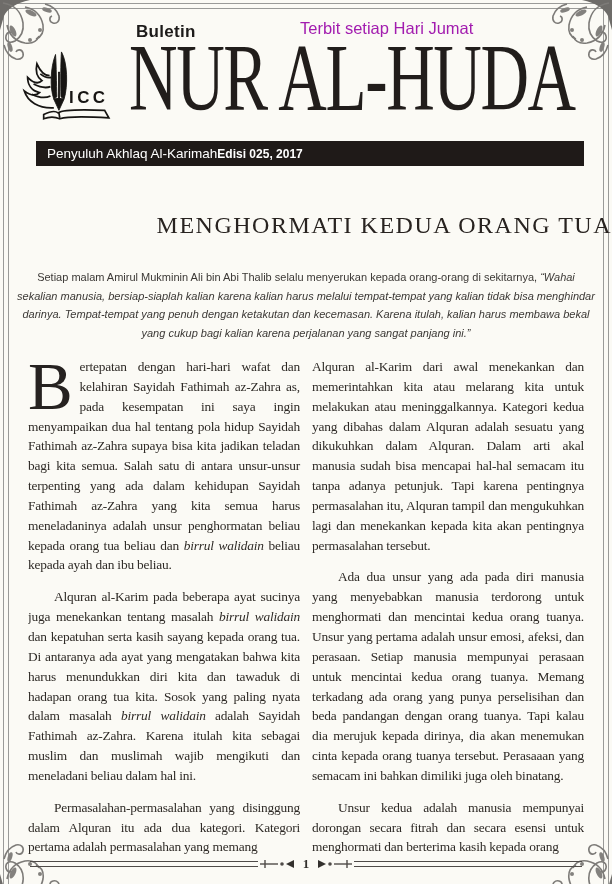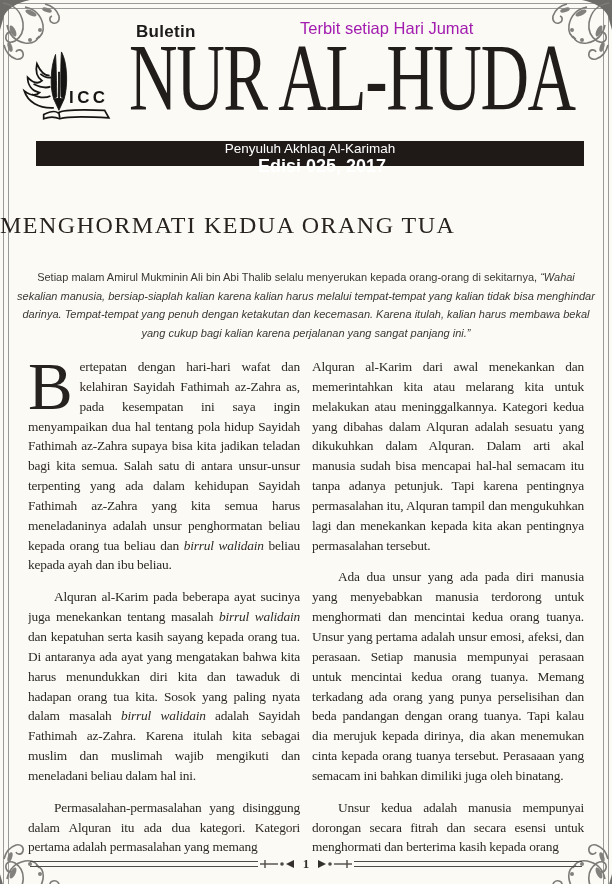--- a/index.html
+++ b/index.html
@@ -32,28 +32,28 @@
     position:absolute;left:129px;top:30px;margin:0;white-space:nowrap;
     font-family:"Liberation Serif",serif;font-weight:normal;
     font-size:96px;line-height:1;color:#211d1b;letter-spacing:-2px;
     transform:scaleX(0.70);transform-origin:0 0;
   }
   .logo{position:absolute;left:20px;top:44px;width:110px;height:92px;}
 
   .masthead-bar{
     position:absolute;left:36px;right:28px;top:141px;height:25px;
     background:#1f1a18;color:#fff;display:flex;align-items:center;
-    padding:0 11px;box-sizing:border-box;flex-direction:column;
+    padding:0 11px;box-sizing:border-box;
   }
   .bar-left{font-size:13.5px;}
-  .bar-right{font-size:18px;font-weight:bold;margin-left:24px;}
+  .bar-right{font-size:12px;font-weight:bold;}
 
   
   .article-title{
-    position:absolute;left:0;right:0;top:212px;margin:0;text-align:left;
+    position:absolute;left:0;right:0;top:212px;margin:0;text-align:right;
     font-family:"Liberation Serif",serif;font-weight:normal;
     font-size:24px;letter-spacing:1.5px;color:#282320;
   }
   .lead{
     position:absolute;left:16px;right:16px;top:268px;margin:0;
     font-size:11px;line-height:18.6px;text-align:center;color:#3b3835;
   }
   .lead em{}
 
   .columns{

